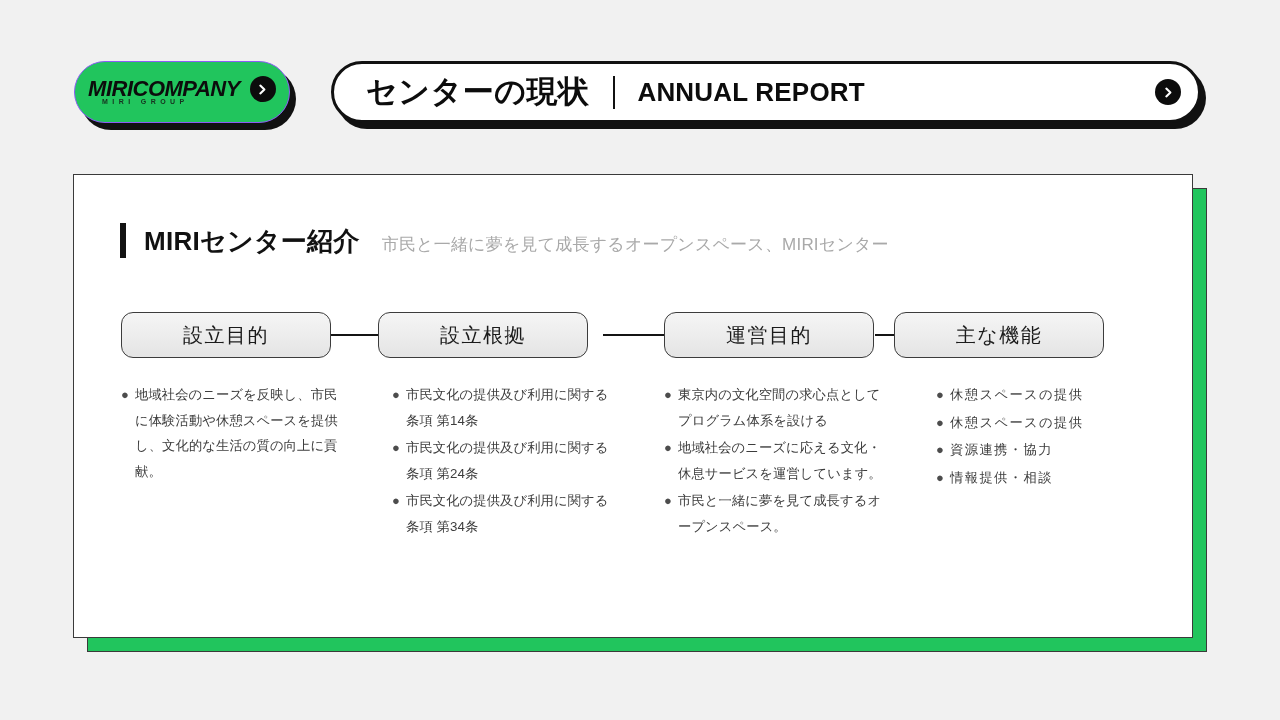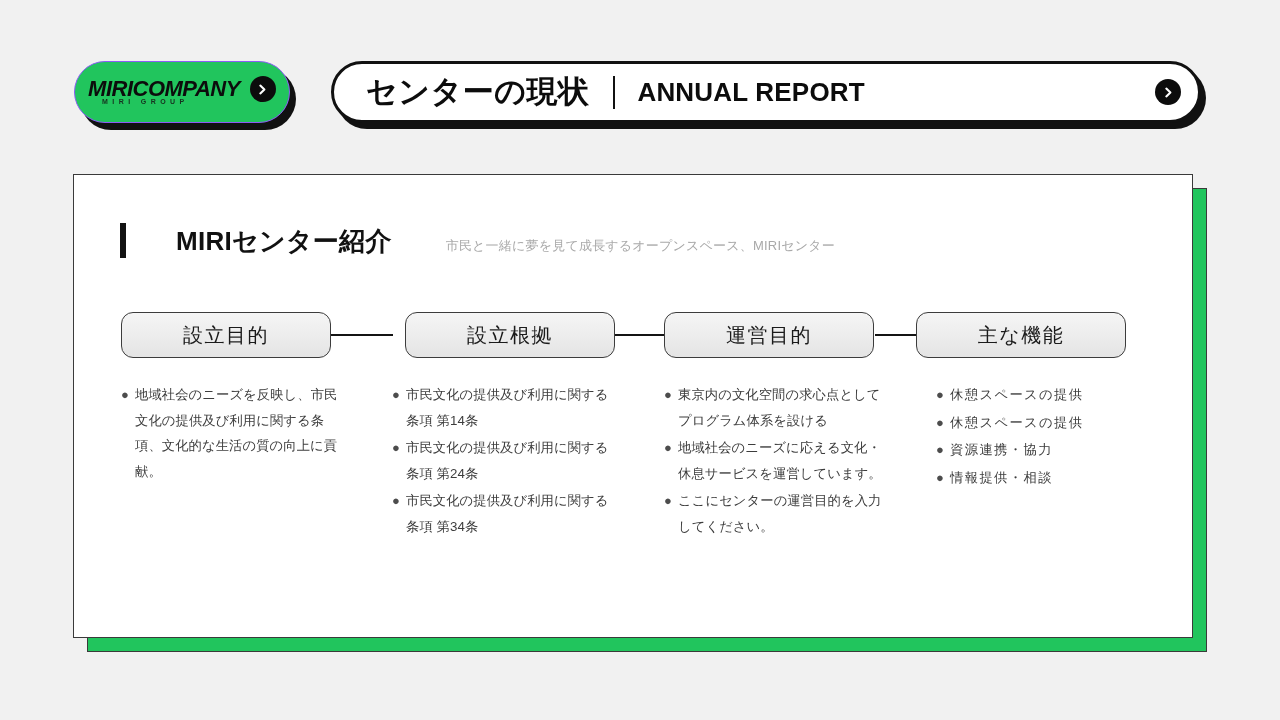--- a/index.html
+++ b/index.html
@@ -127,38 +127,37 @@
     background: #ffffff;
     border: 1.5px solid #3a3a3a;
   }
 
   
   .section-head {
     position: absolute;
     left: 46px; top: 49px;
     display: flex;
     align-items: baseline;
-    gap: 32px;
   }
   .head-bar {
     width: 6px; height: 35px;
     background: #121212;
     margin-right: 18px;
     align-self: center;
     transform: translateY(-1px);
   }
   .head-title {
     font-size: 26px;
     font-weight: bold;
     color: #111111;
     letter-spacing: 0.3px;
   }
   .head-sub {
     margin-left: 22px;
-    font-size: 13px;
+    font-size: 17px;
     color: #a9a9a9;
     letter-spacing: 0.2px;
   }
 
   
   .flow {
     position: absolute;
     left: 47px; top: 137px;
     width: 1025px; height: 46px;
   }
@@ -172,23 +171,23 @@
     display: flex;
     align-items: center;
     justify-content: center;
   }
   .flow-box span {
     font-size: 20px;
     color: #1b1b1b;
     letter-spacing: 1.5px;
   }
   .flow-box.b0 { left: 0px; }
-  .flow-box.b1 { left: 284px; }
+  .flow-box.b1 { left: 257px; }
   .flow-box.b2 { left: 543px; text-align: right; }
-  .flow-box.b3 { left: 795px; }
+  .flow-box.b3 { left: 773px; }
 
   .flow-line {
     position: absolute;
     top: 22px;
     height: 1.8px;
     background: #141414;
     width: 62px;
   }
   .flow-line.l0 { left: 210px; }
   .flow-line.l1 { left: 482px; }
@@ -287,21 +286,21 @@
       <div class="flow-box b3">
         <span>主な機能</span>
       </div>
     </div>
 
     <div class="columns">
 
       <div class="col c0">
         <div class="bullet-item">
           <span class="bullet-dot">●</span>
-          <span class="bullet-text">地域社会のニーズを反映し、市民文化の提供及び利用に関する条項、文化的な生活の質の向上に貢献。</span>
+          <span class="bullet-text">地域社会のニーズを反映し、市民に体験活動や休憩スペースを提供し、文化的な生活の質の向上に貢献。</span>
         </div>
       </div>
 
       <div class="col c1">
         <div class="bullet-item">
           <span class="bullet-dot">●</span>
           <span class="bullet-text">市民文化の提供及び利用に関する条項 第14条</span>
         </div>
         <div class="bullet-item">
           <span class="bullet-dot">●</span>
@@ -317,21 +316,21 @@
         <div class="bullet-item">
           <span class="bullet-dot">●</span>
           <span class="bullet-text">東京内の文化空間の求心点としてプログラム体系を設ける</span>
         </div>
         <div class="bullet-item">
           <span class="bullet-dot">●</span>
           <span class="bullet-text">地域社会のニーズに応える文化・休息サービスを運営しています。</span>
         </div>
         <div class="bullet-item">
           <span class="bullet-dot">●</span>
-          <span class="bullet-text">ここにセンターの運営目的を入力してください。</span>
+          <span class="bullet-text">市民と一緒に夢を見て成長するオープンスペース。</span>
         </div>
       </div>
 
       <div class="col c3">
         <div class="bullet-item">
           <span class="bullet-dot">●</span>
           <span class="bullet-text">休憩スペースの提供</span>
         </div>
         <div class="bullet-item">
           <span class="bullet-dot">●</span>

